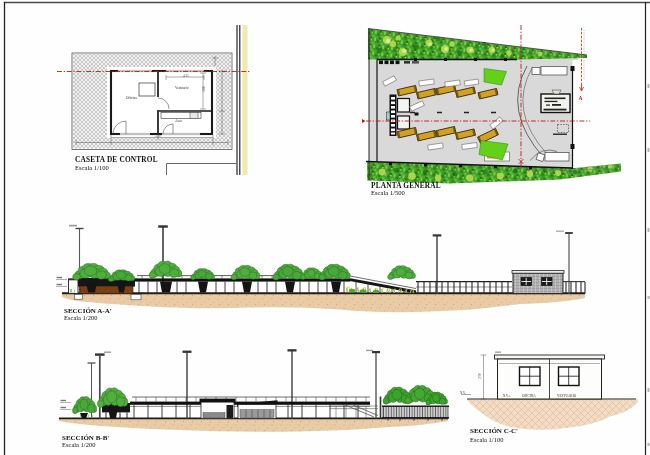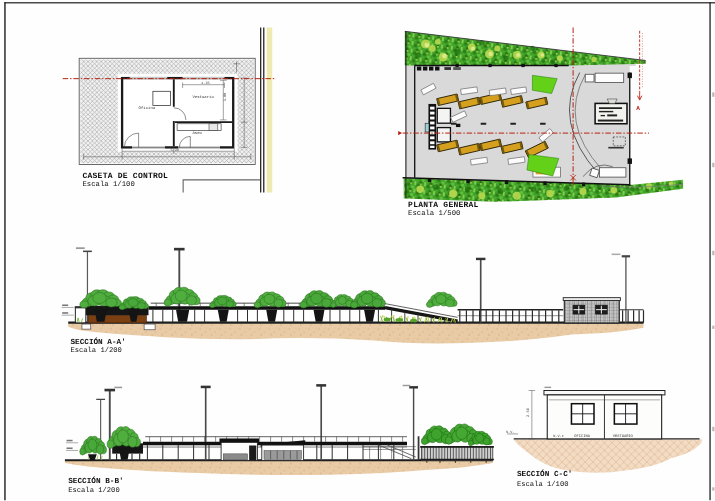--- a/index.html
+++ b/index.html
@@ -1,16 +1,16 @@
 <!DOCTYPE html>
 <html><head>
 <meta charset="utf-8">
 <style>
 html,body{margin:0;padding:0;background:#ffffff;}
-#sheet{width:518px;height:455px;position:relative;font-family:Liberation Mono, monospace;}
+#sheet{width:518px;height:455px;position:relative;font-family:Liberation Serif, serif;}
 svg{display:block;}
 </style>
 </head>
 <body>
 <div id="sheet">
 <svg width="650" height="455" viewBox="0 0 650 455">
 <defs>
 <pattern id="hatchPlan" width="4" height="4" patternUnits="userSpaceOnUse">
   <rect width="4" height="4" fill="#f1f1f1"></rect>
   <path d="M0,4 L4,0 M0,0 L4,4" stroke="#9e9e9e" stroke-width="0.5" fill="none"></path>

